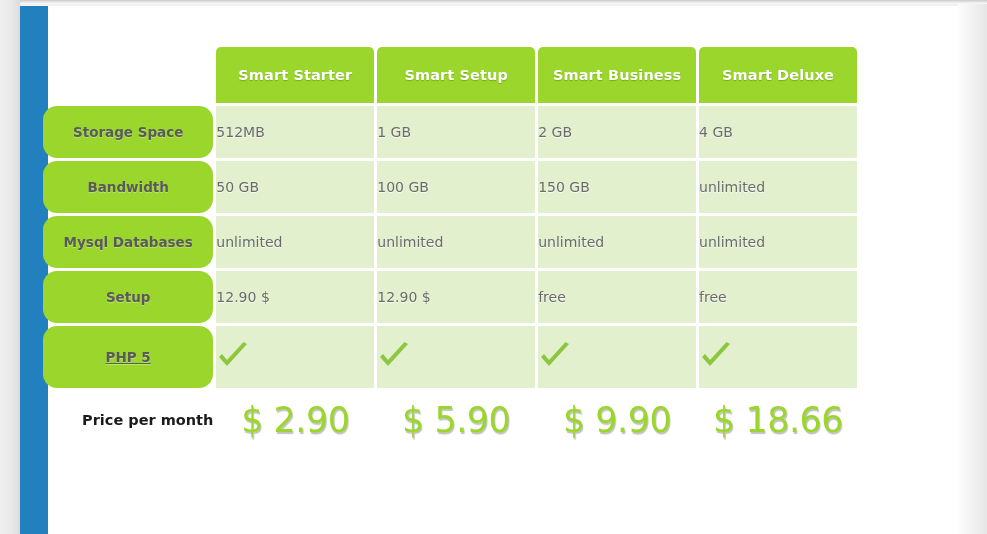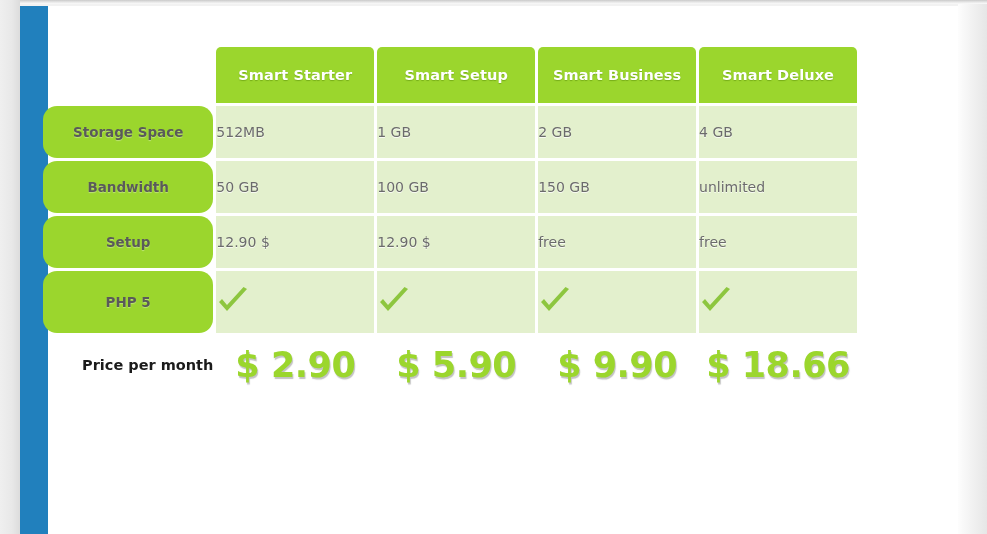--- a/index.html
+++ b/index.html
@@ -95,21 +95,21 @@
     height: 52px;
     background: #9bd62d;
     border-radius: 14px;
     color: #5a5a5a;
     font-size: 13.5px;
     font-weight: bold;
     text-align: center;
     vertical-align: middle;
     text-shadow: 0 1px 1px rgba(255,255,255,.35);
   }
-  tr.tall .feature-label { height: 62px; }
+  tr.tall .feature-label { height: 62px; text-decoration: underline; }
 
   
   .value-cell {
     height: 52px;
     background: #e3f0cd;
     color: #6b6b6b;
     font-size: 14px;
     vertical-align: middle;
     text-shadow: 0 1px 0 rgba(255,255,255,.75);
   }
@@ -134,21 +134,21 @@
     text-align: right;
     vertical-align: middle;
   }
   .price-cell {
     height: 58px;
     background: transparent;
     text-align: center;
     vertical-align: middle;
     color: #9bd62d;
     font-size: 35px;
-    font-weight: bold;
+    font-weight: normal;
     letter-spacing: -.5px;
     text-shadow: 1px 2px 1px rgba(120,120,120,.45);
   }
 </style>
 </head>
 <body>
 
 <div id="screen">
 
   <div class="top-rule"></div>
@@ -187,20 +187,27 @@
       </tr>
 
       <tr>
         <th class="feature-label">Bandwidth</th>
         <td class="value-cell">50 GB</td>
         <td class="value-cell">100 GB</td>
         <td class="value-cell">150 GB</td>
         <td class="value-cell">unlimited</td>
       </tr>
 
+      <tr>
+        <th class="feature-label">Mysql Databases</th>
+        <td class="value-cell">unlimited</td>
+        <td class="value-cell">unlimited</td>
+        <td class="value-cell">unlimited</td>
+        <td class="value-cell">unlimited</td>
+      </tr>
 
       <tr>
         <th class="feature-label">Setup</th>
         <td class="value-cell">12.90 $</td>
         <td class="value-cell">12.90 $</td>
         <td class="value-cell">free</td>
         <td class="value-cell">free</td>
       </tr>
 
       <tr class="tall">

